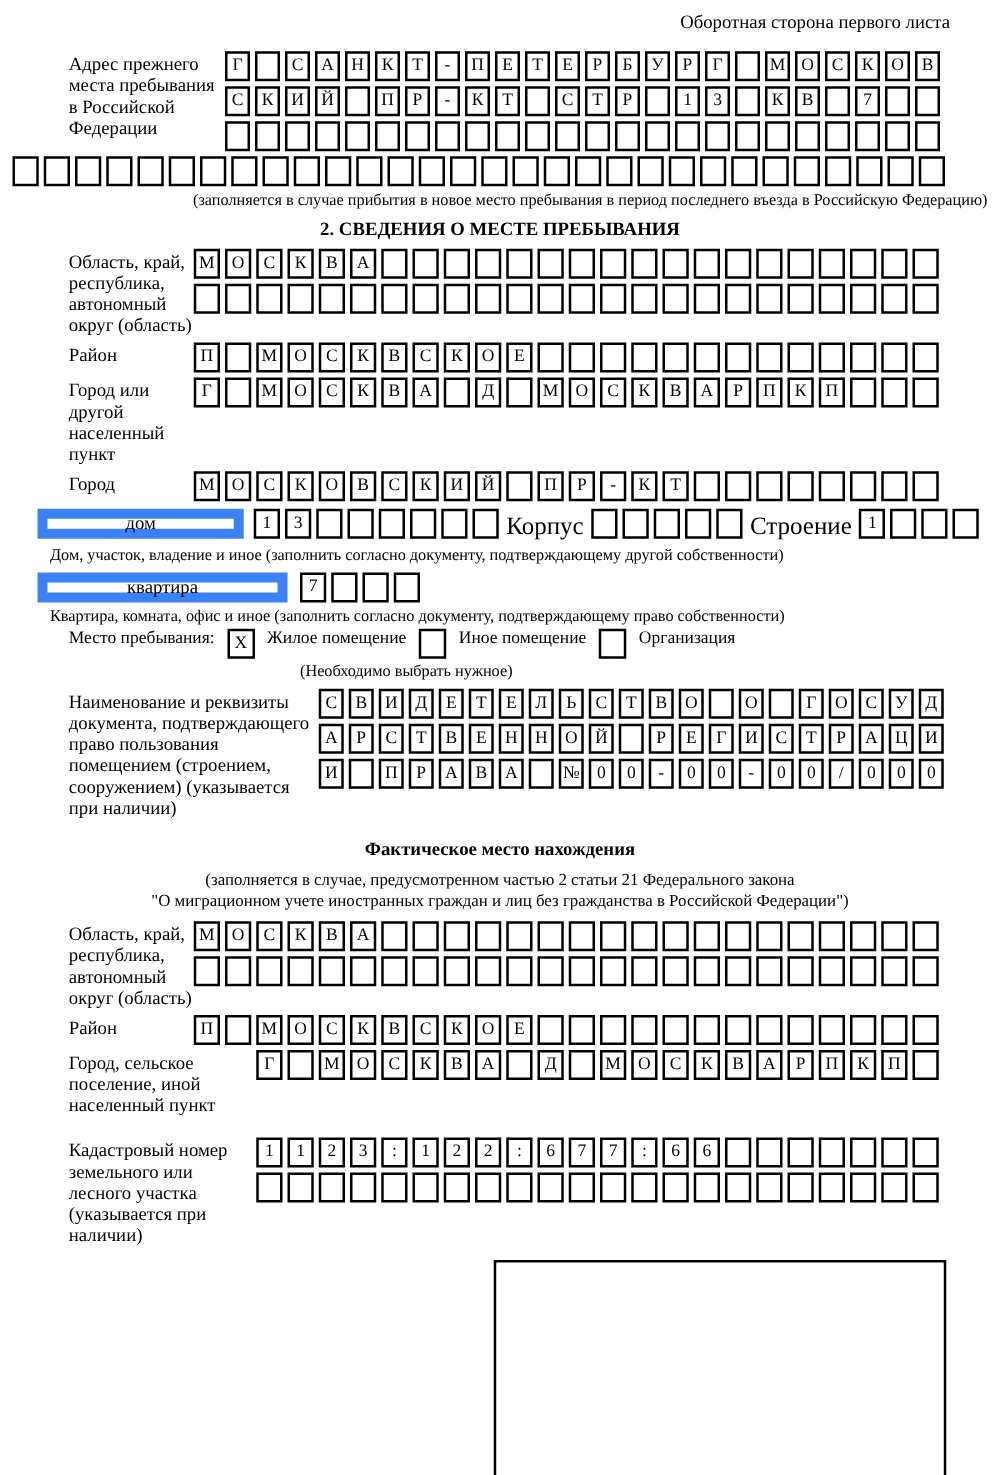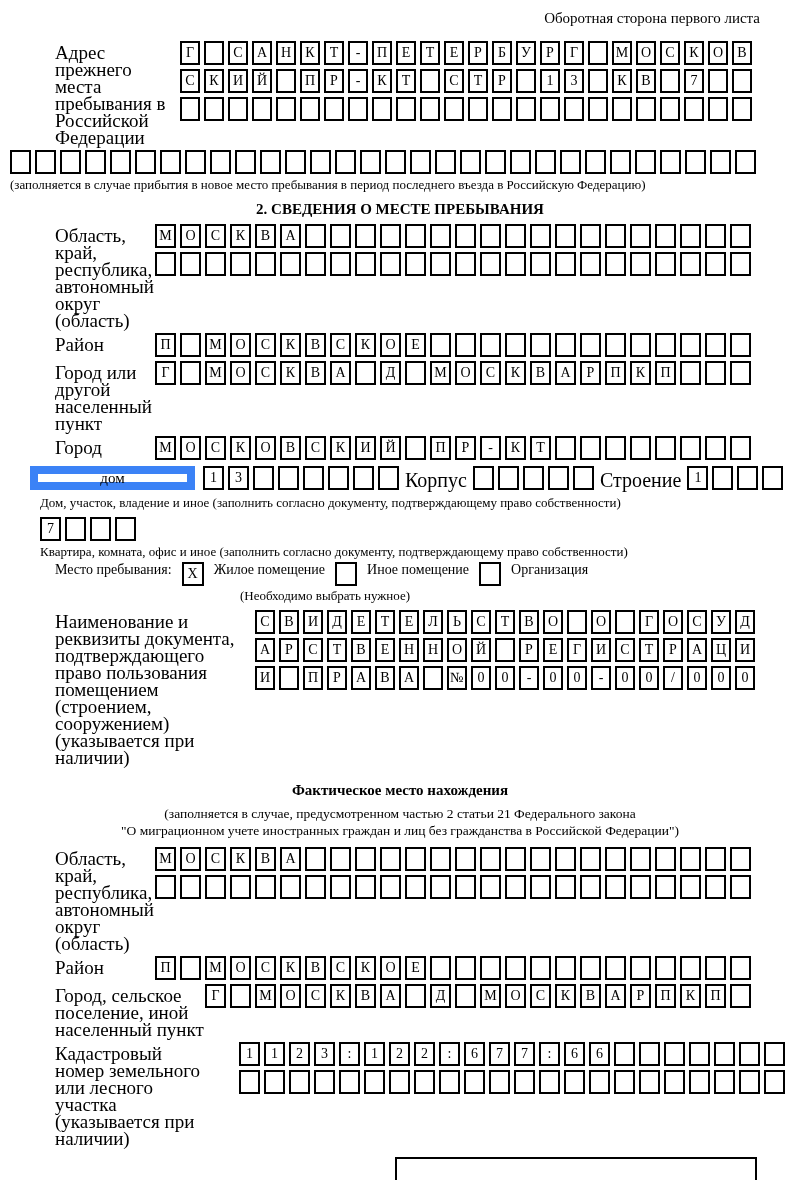--- a/index.html
+++ b/index.html
@@ -1,33 +1,33 @@
 <!DOCTYPE html>
 <html><head>
 <meta charset="utf-8">
 <style>
   html,body{margin:0;padding:0;background:#fff;color:#000;}
   body{width:800px;height:1180px;overflow:hidden;
        font-family:"Liberation Serif","DejaVu Serif",serif;font-size:14px;}
   .page{padding:10px 15px 0 55px;position:relative;}
   .header-note{text-align:right;padding-right:25px;font-size:15px;margin-bottom:14px;}
   .row{display:flex;align-items:flex-start;margin-top:4px;}
-  .lbl{width:100px;flex:0 0 auto;line-height:17px;font-size:19px;padding-top:3px;}
+  .lbl{width:100px;flex:0 0 auto;line-height:17px;font-size:15px;padding-top:3px;}
   .lbl.w125{width:125px;}
   .lbl.w200{width:200px;}
   .lbl.w150{width:150px;}
   .rows{display:flex;flex-direction:column;gap:4px;}
   .boxrow{display:flex;gap:4px;}
   .cell{box-sizing:border-box;width:21px;height:24px;border:2px solid #000;
         display:flex;align-items:center;justify-content:center;
         font-size:14px;line-height:1;flex:0 0 auto;background:#fff;}
   .sm .cell{width:20px;}
   .extra{margin-left:-45px;margin-top:4px;}
   .caption{font-size:13px;margin-top:3px;}
-  .center{text-align:left;margin-left:-45px;width:780px;}
+  .center{text-align:right;margin-left:-45px;width:780px;}
   .sec-title{font-weight:700;font-size:15px;text-align:center;margin:8px 0 6px -45px;width:780px;}
   .longbox{box-sizing:border-box;border:8px solid #3b82f6;height:24px;display:flex;
            align-items:center;justify-content:center;font-size:15px;flex:0 0 auto;}
   .inline-lbl{padding:3px 6px 0 6px;font-size:20px;flex:0 0 auto;}
   .mesto-row{display:flex;align-items:flex-start;gap:10px;margin-top:2px;}
   .checkbox{box-sizing:border-box;width:22px;height:24px;border:2px solid #000;
             display:flex;align-items:center;justify-content:center;font-size:14px;flex:0 0 auto;}
   .note{font-size:13px;margin:2px 0 6px 185px;}
   .fact-caption{font-size:13.5px;text-align:center;margin-left:-45px;width:780px;line-height:17px;}
   .stamp-col{margin-left:340px;width:376px;margin-top:10px;}
@@ -330,23 +330,24 @@
         <span class="cell"></span>
       </div>
     <div class="inline-lbl">Строение</div>
     <div class="boxrow">
         <span class="cell">1</span>
         <span class="cell"></span>
         <span class="cell"></span>
         <span class="cell"></span>
       </div>
   </div>
-  <div class="caption dom-caption">Дом, участок, владение и иное (заполнить согласно документу, подтверждающему право собственности)</div>
+  <div class="caption dom-caption">Дом, участок, владение и иное (заполнить согласно документу, подтверждающему другой собственности)</div>
 
   <div class="row" style="margin-left:-25px;margin-top:6px;">
+    <div class="longbox" style="width:200px;">квартира</div>
     <div class="boxrow" style="margin-left:10px;">
         <span class="cell">7</span>
         <span class="cell"></span>
         <span class="cell"></span>
         <span class="cell"></span>
       </div>
   </div>
   <div class="caption dom-caption">Квартира, комната, офис и иное (заполнить согласно документу, подтверждающему право собственности)</div>
 
   <div class="mesto-row">
@@ -548,21 +549,21 @@
         <span class="cell">В</span>
         <span class="cell">А</span>
         <span class="cell">Р</span>
         <span class="cell">П</span>
         <span class="cell">К</span>
         <span class="cell">П</span>
         <span class="cell"></span>
       </div>
   </div>
 
-  <div class="row" style="margin-top:4px;gap:34px;">
+  <div class="row" style="margin-top:16px;">
     <div class="lbl w150">Кадастровый номер земельного или лесного участка (указывается при наличии)</div>
     <div class="rows">
       <div class="boxrow">
           <span class="cell">1</span>
           <span class="cell">1</span>
           <span class="cell">2</span>
           <span class="cell">3</span>
           <span class="cell">:</span>
           <span class="cell">1</span>
           <span class="cell">2</span>

